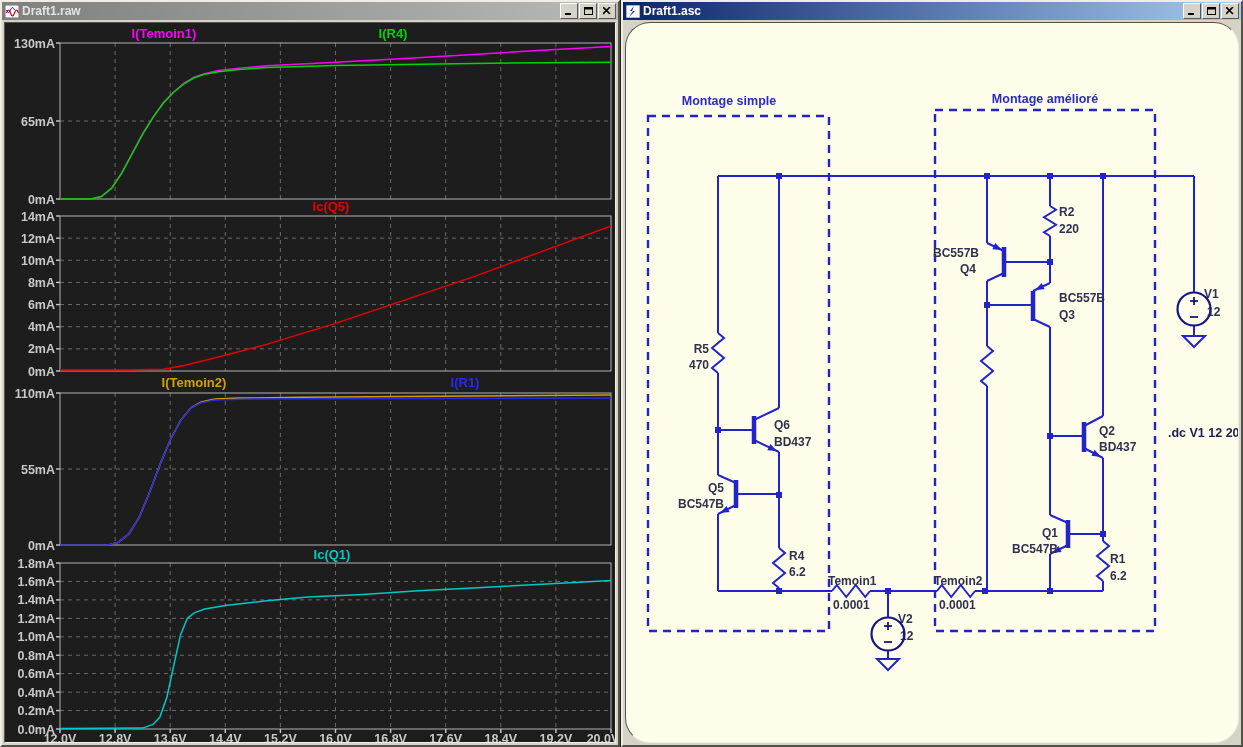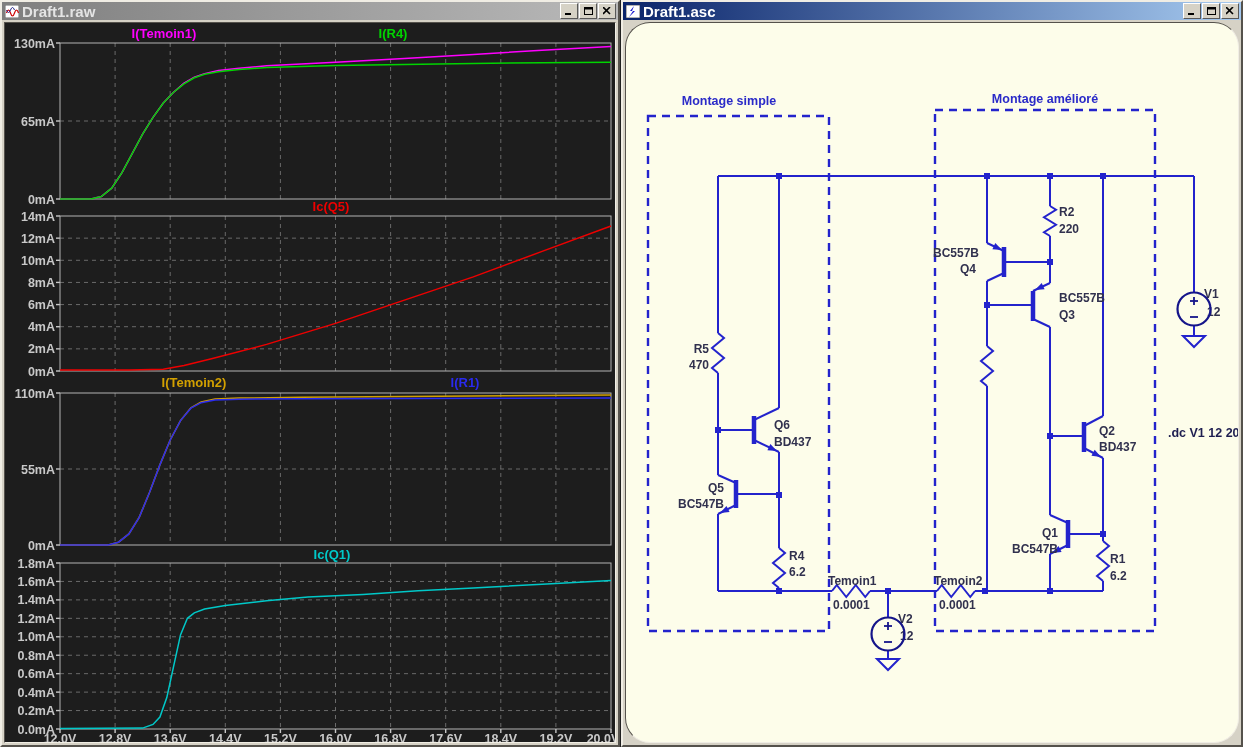--- a/index.html
+++ b/index.html
@@ -5,21 +5,21 @@
   html,body{margin:0;padding:0;background:#3a3a3a;}
   .screen{position:relative;width:1243px;height:747px;background:#202020;overflow:hidden;
           font-family:"Liberation Sans",sans-serif;}
   .window{position:absolute;top:0;height:747px;background:#d6d2c6;
           border:2px solid;border-color:#f0ede4 #55524c #55524c #f0ede4;box-sizing:border-box;}
   #win-left{left:0;width:620px;}
   #win-right{left:621px;width:622px;}
   .titlebar{height:18px;display:flex;align-items:center;padding:0 2px;gap:3px;}
   .titlebar.inactive{background:linear-gradient(90deg,#7f7f7f,#b9b9b9);}
   .titlebar.active{background:linear-gradient(90deg,#0a246a,#a6caf0);}
-  .wtitle{flex:1;font-size:15px;font-weight:bold;color:#fff;white-space:nowrap;overflow:hidden;}
+  .wtitle{flex:1;font-size:12px;font-weight:bold;color:#fff;white-space:nowrap;overflow:hidden;}
   .inactive .wtitle{color:#e4e4e4;}
   .wicon{width:15px;height:14px;display:flex;align-items:center;justify-content:center;}
   .wbtns{display:flex;align-items:center;}
   .tbtn{width:16px;height:14px;background:#d6d2c6;border:1px solid;margin-left:1px;
         border-color:#ffffff #585858 #585858 #ffffff;display:flex;align-items:center;justify-content:center;}
   .client{position:absolute;left:2px;right:2px;top:20px;bottom:2px;overflow:hidden;
           border:1px solid;border-color:#55524c #f0ede4 #f0ede4 #55524c;box-sizing:border-box;}
   .client.dark{background:#1d1d1d;}
   .client.cream{background:#fdfdea;border-radius:25px;}
   svg{display:block;}

